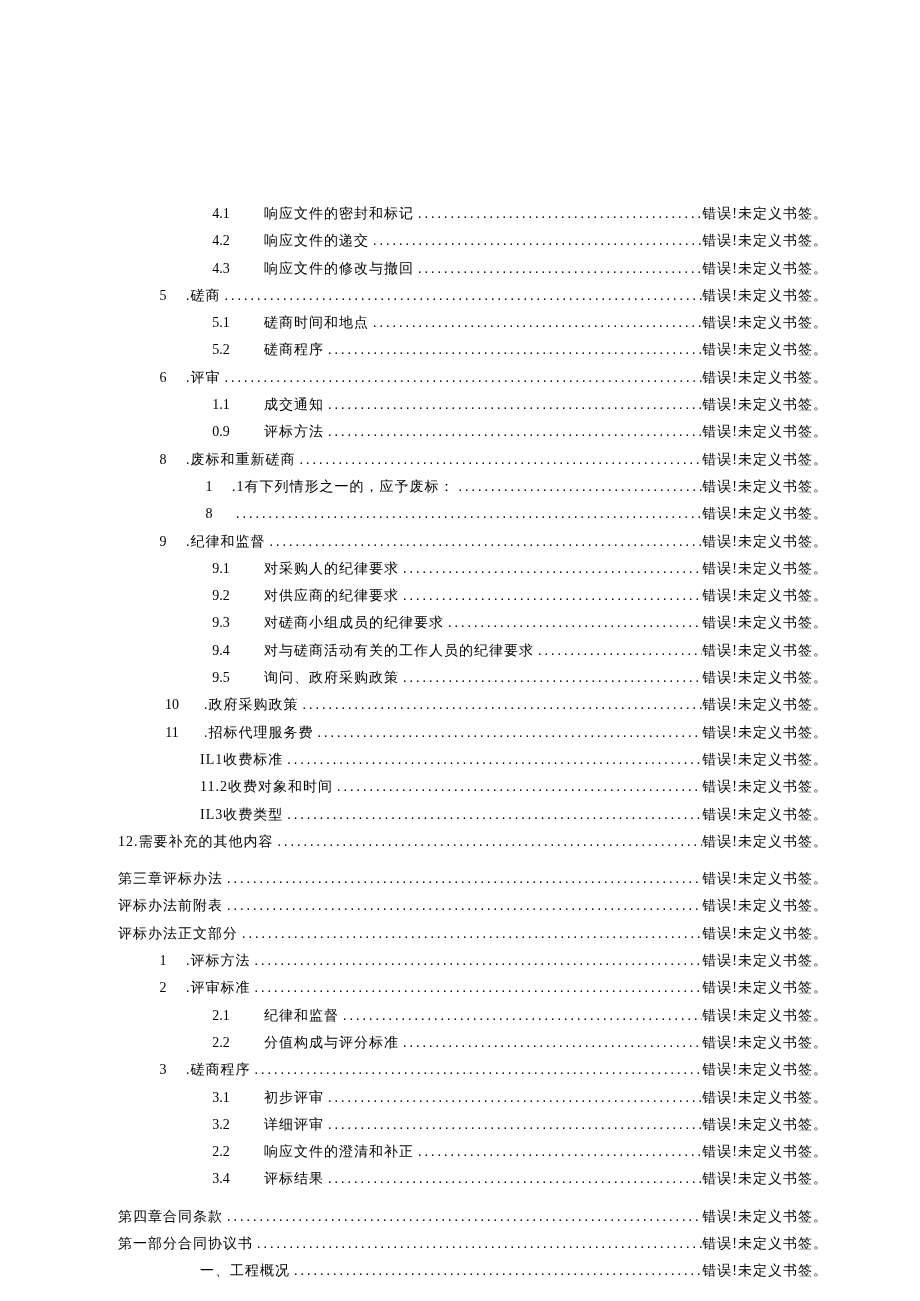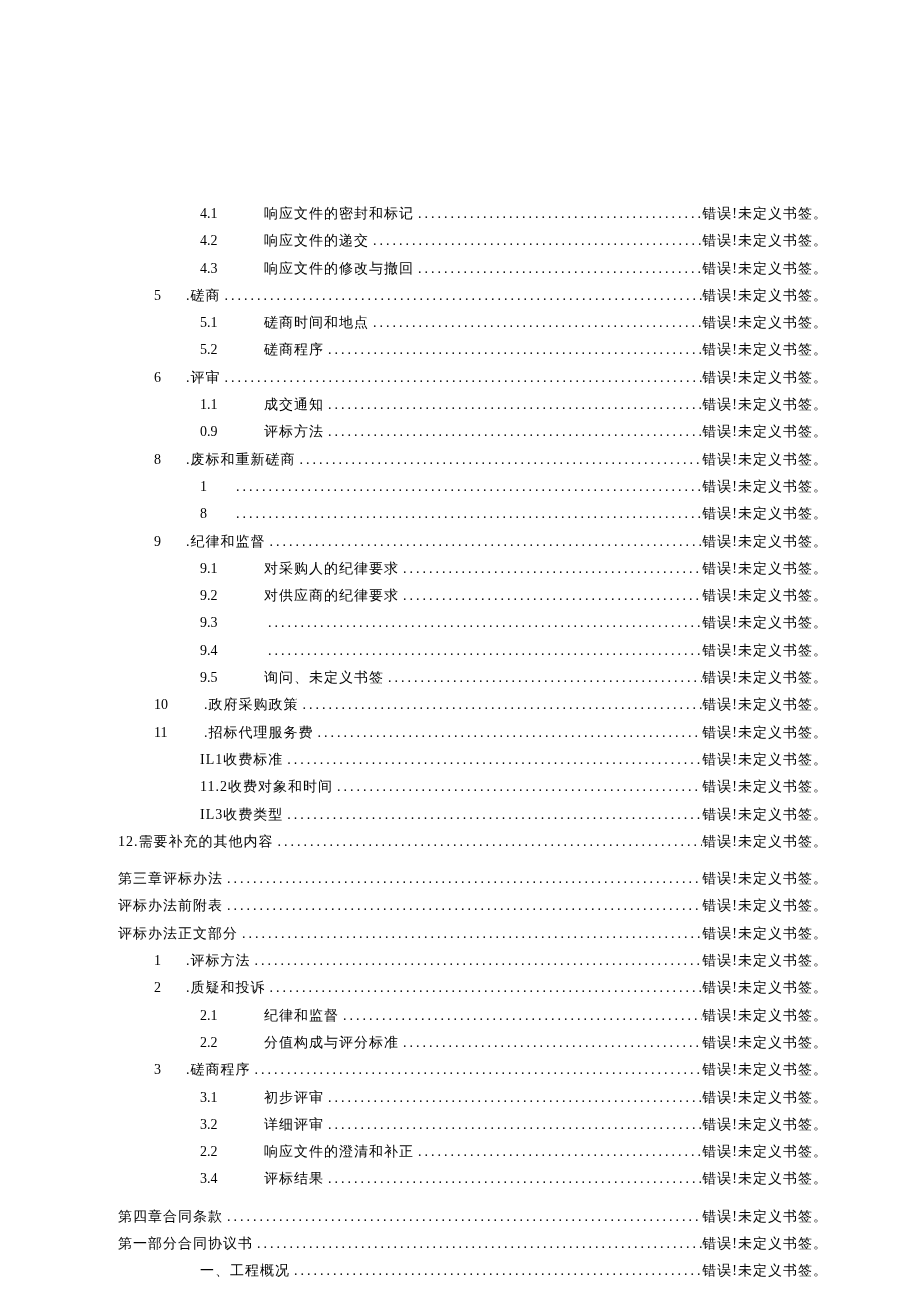--- a/index.html
+++ b/index.html
@@ -21,21 +21,21 @@
     display:flex;
     align-items:baseline;
     white-space:nowrap;
     overflow:hidden;
   }
   .lead0{flex:0 0 0px}
   .lead1{flex:0 0 36px}
   .lead2{flex:0 0 82px}
   .num{
     flex:0 0 auto;
-    text-align:left;
+    text-align:center;
   }
   .num.w1{width:18px}
   .num.w2{width:36px}
   .num.w3{width:42px}
   .gap{flex:0 0 22px}
   .gapL{flex:0 0 14px}
   .txt{flex:0 0 auto;letter-spacing:1px}
   .dots{
     flex:1 1 auto;
     overflow:hidden;
@@ -131,20 +131,21 @@
         <span class="num w1">8</span>
         <span class="gapL"></span>
         <span class="txt">.废标和重新磋商</span>
         <span class="dots"></span>
         <span class="pg">错误!未定义书签。</span>
       </div>
       <div class="row">
         <span class="lead2"></span>
         <span class="num w1">1</span>
         <span class="gapL"></span>
+        <span class="txt">.1有下列情形之一的，应予废标：</span>
         <span class="dots"></span>
         <span class="pg">错误!未定义书签。</span>
       </div>
       <div class="row">
         <span class="lead2"></span>
         <span class="num w1">8</span>
         <span class="gapL"></span>
         <span class="dots"></span>
         <span class="pg">错误!未定义书签。</span>
       </div>
@@ -169,35 +170,37 @@
         <span class="num w3">9.2</span>
         <span class="gap"></span>
         <span class="txt">对供应商的纪律要求</span>
         <span class="dots"></span>
         <span class="pg">错误!未定义书签。</span>
       </div>
       <div class="row">
         <span class="lead2"></span>
         <span class="num w3">9.3</span>
         <span class="gap"></span>
+        <span class="txt">对磋商小组成员的纪律要求</span>
         <span class="dots"></span>
         <span class="pg">错误!未定义书签。</span>
       </div>
       <div class="row">
         <span class="lead2"></span>
         <span class="num w3">9.4</span>
         <span class="gap"></span>
+        <span class="txt">对与磋商活动有关的工作人员的纪律要求</span>
         <span class="dots"></span>
         <span class="pg">错误!未定义书签。</span>
       </div>
       <div class="row">
         <span class="lead2"></span>
         <span class="num w3">9.5</span>
         <span class="gap"></span>
-        <span class="txt">询问、未定义书签</span>
+        <span class="txt">询问、政府采购政策</span>
         <span class="dots"></span>
         <span class="pg">错误!未定义书签。</span>
       </div>
       <div class="row">
         <span class="lead1"></span>
         <span class="num w2">10</span>
         <span class="gapL"></span>
         <span class="txt">.政府采购政策</span>
         <span class="dots"></span>
         <span class="pg">错误!未定义书签。</span>
@@ -259,21 +262,21 @@
         <span class="num w1">1</span>
         <span class="gapL"></span>
         <span class="txt">.评标方法</span>
         <span class="dots"></span>
         <span class="pg">错误!未定义书签。</span>
       </div>
       <div class="row">
         <span class="lead1"></span>
         <span class="num w1">2</span>
         <span class="gapL"></span>
-        <span class="txt">.质疑和投诉</span>
+        <span class="txt">.评审标准</span>
         <span class="dots"></span>
         <span class="pg">错误!未定义书签。</span>
       </div>
       <div class="row">
         <span class="lead2"></span>
         <span class="num w3">2.1</span>
         <span class="gap"></span>
         <span class="txt">纪律和监督</span>
         <span class="dots"></span>
         <span class="pg">错误!未定义书签。</span>

